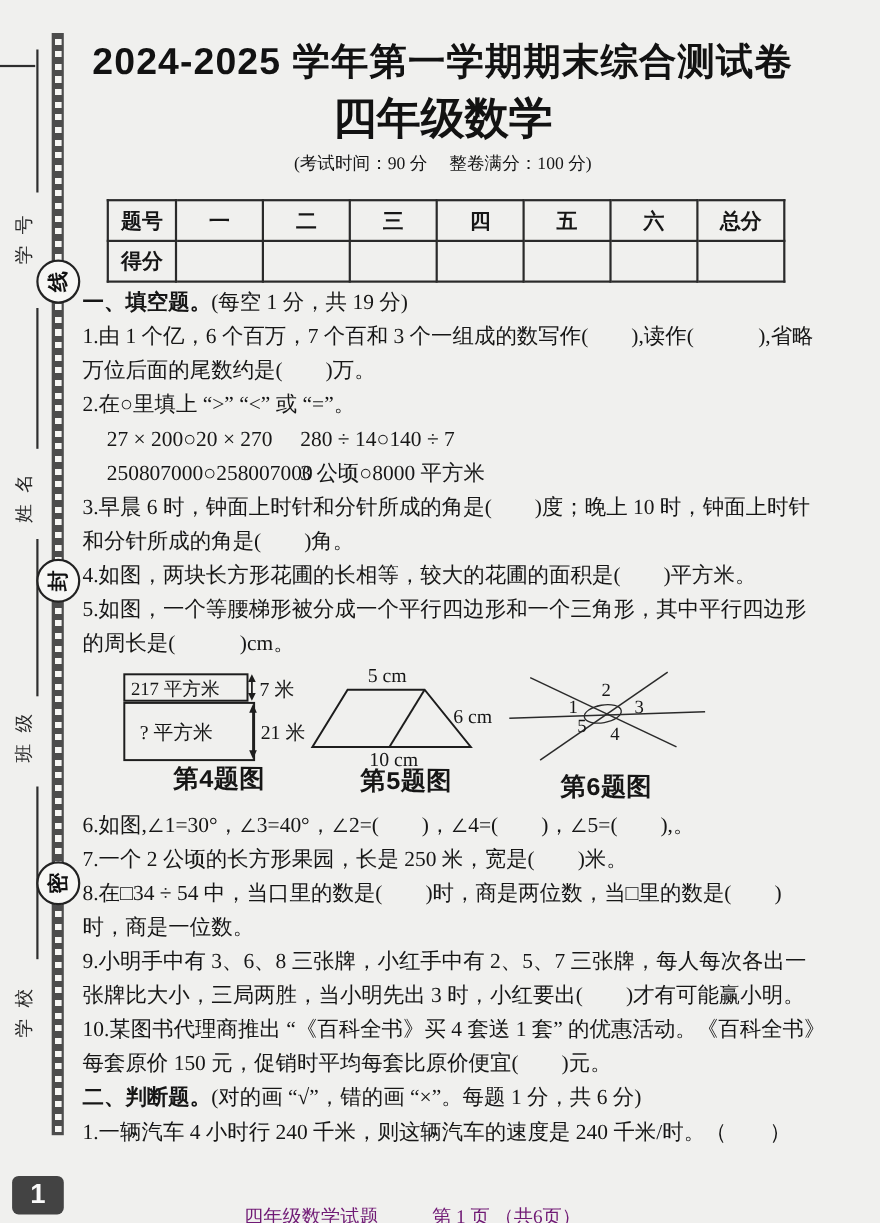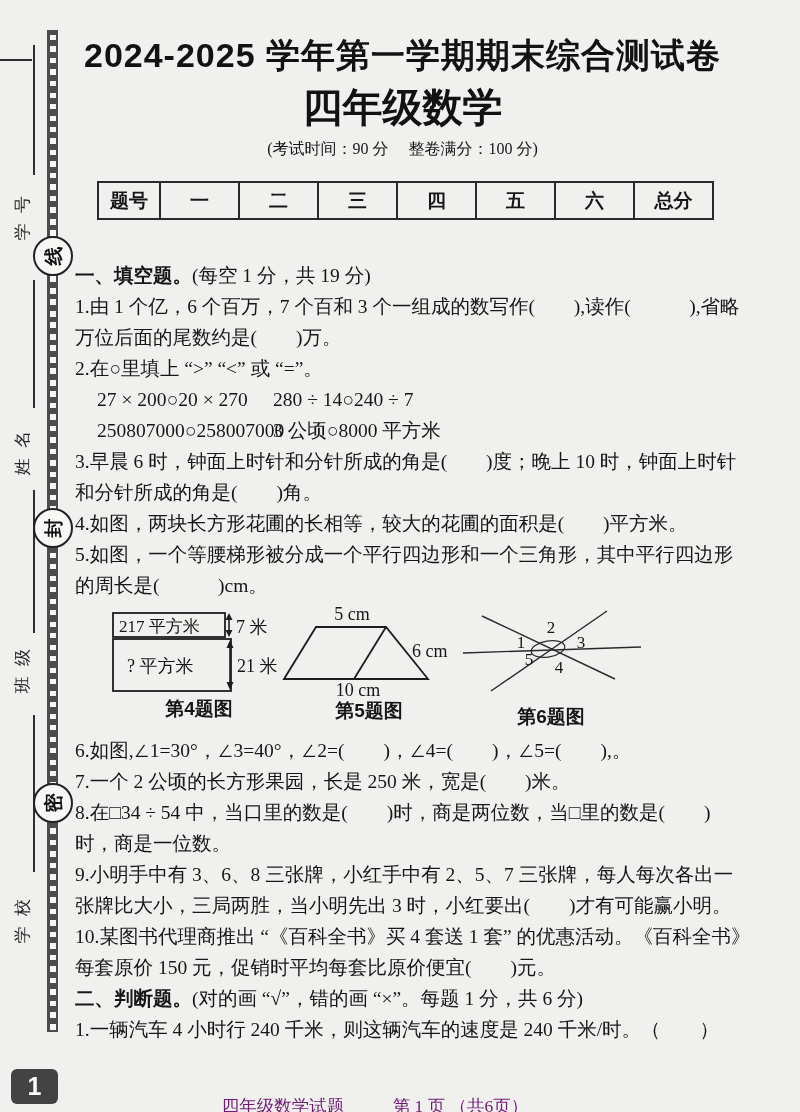--- a/index.html
+++ b/index.html
@@ -40,22 +40,22 @@
   .score-table .cn{width:77px;}
   
   .body{position:absolute;top:260px;left:75px;width:660px;font-size:19.5px;color:#161616;}
   .line{height:31px;line-height:31px;white-space:nowrap;}
   .line b{font-family:Liberation Serif, serif;font-weight:bold;}
   .expr{position:relative;padding-left:22px;box-sizing:border-box;}
   .expr .c2{position:absolute;left:198px;top:0;}
   
   .figures{position:relative;height:134px;}
   .fig{position:absolute;text-align:center;}
-  .figcap{font-weight:bold;font-size:19px;height:24px;line-height:24px;
-    font-family:Liberation Sans, sans-serif;}
+  .figcap{font-weight:bold;font-size:23px;height:24px;line-height:24px;
+    font-family:Liberation Mono, monospace;}
   svg{display:block;}
   svg text{font-family:"Liberation Serif",serif;fill:#161616;}
   
   .footer{position:absolute;top:1094px;left:75px;width:600px;text-align:center;
     font-size:17.5px;color:#701a75;white-space:nowrap;}
   .footer span{margin:0 22px;}
 </style>
 </head>
 <body>
 
@@ -93,29 +93,39 @@
         <tr>
       <th class="c0">题号</th>
       <th class="cn">一</th>
       <th class="cn">二</th>
       <th class="cn">三</th>
       <th class="cn">四</th>
       <th class="cn">五</th>
       <th class="cn">六</th>
       <th class="cn">总分</th>
     </tr>
+    <tr>
+      <td class="c0">得分</td>
+      <td></td>
+      <td></td>
+      <td></td>
+      <td></td>
+      <td></td>
+      <td></td>
+      <td></td>
+    </tr>
   </tbody>
     </table>
 
   <div class="body">
     <div class="line"><b>一、填空题。</b><span>(每空 1 分，共 19 分)</span></div>
     <div class="line">1.由 1 个亿，6 个百万，7 个百和 3 个一组成的数写作(　　),读作(　　　),省略</div>
     <div class="line">万位后面的尾数约是(　　)万。</div>
     <div class="line">2.在○里填上 “&gt;” “&lt;” 或 “=”。</div>
-    <div class="line expr"><span>27 × 200○20 × 270</span><span class="c2">280 ÷ 14○240 ÷ 7</span></div>
+    <div class="line expr"><span>27 × 200○20 × 270</span><span class="c2">280 ÷ 14○140 ÷ 7</span></div>
     <div class="line expr"><span>250807000○258007000</span><span class="c2">3 公顷○8000 平方米</span></div>
     <div class="line">3.早晨 6 时，钟面上时针和分针所成的角是(　　)度；晚上 10 时，钟面上时针</div>
     <div class="line">和分针所成的角是(　　)角。</div>
     <div class="line">4.如图，两块长方形花圃的长相等，较大的花圃的面积是(　　)平方米。</div>
     <div class="line">5.如图，一个等腰梯形被分成一个平行四边形和一个三角形，其中平行四边形</div>
     <div class="line">的周长是(　　　)cm。</div>
 
     <div class="figures">
 
       <div class="fig" style="left:36px;top:8px;width:176px;">

